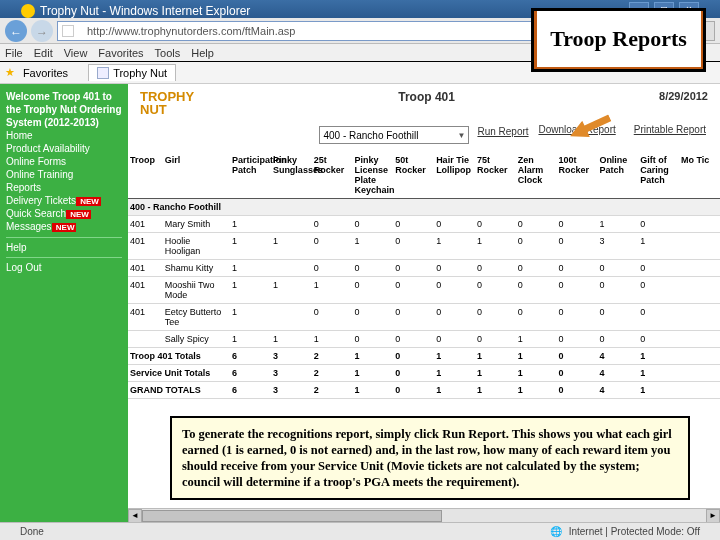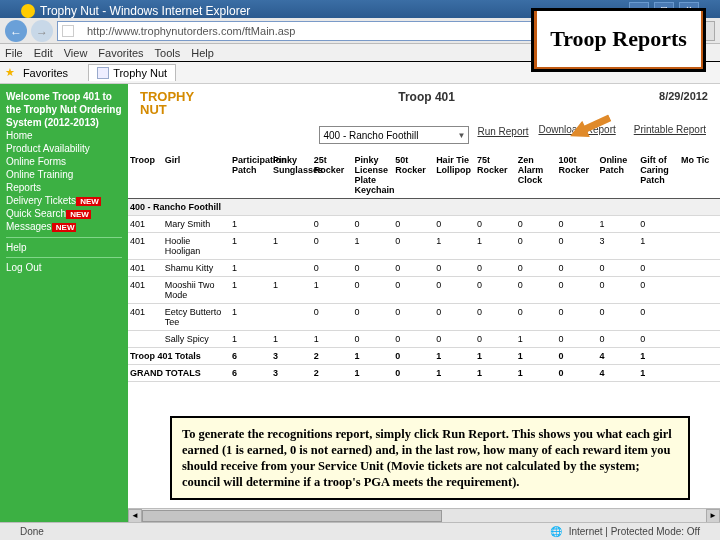--- a/index.html
+++ b/index.html
@@ -290,20 +290,35 @@
             <td>0</td>
             <td>1</td>
             <td>1</td>
             <td>1</td>
             <td>0</td>
             <td>4</td>
             <td>1</td>
             <td></td>
           </tr>
           <tr class="total-row">
+            <td colspan="2">Service Unit Totals</td>
+            <td>6</td>
+            <td>3</td>
+            <td>2</td>
+            <td>1</td>
+            <td>0</td>
+            <td>1</td>
+            <td>1</td>
+            <td>1</td>
+            <td>0</td>
+            <td>4</td>
+            <td>1</td>
+            <td></td>
+          </tr>
+          <tr class="total-row">
             <td colspan="2">GRAND TOTALS</td>
             <td>6</td>
             <td>3</td>
             <td>2</td>
             <td>1</td>
             <td>0</td>
             <td>1</td>
             <td>1</td>
             <td>1</td>
             <td>0</td>

